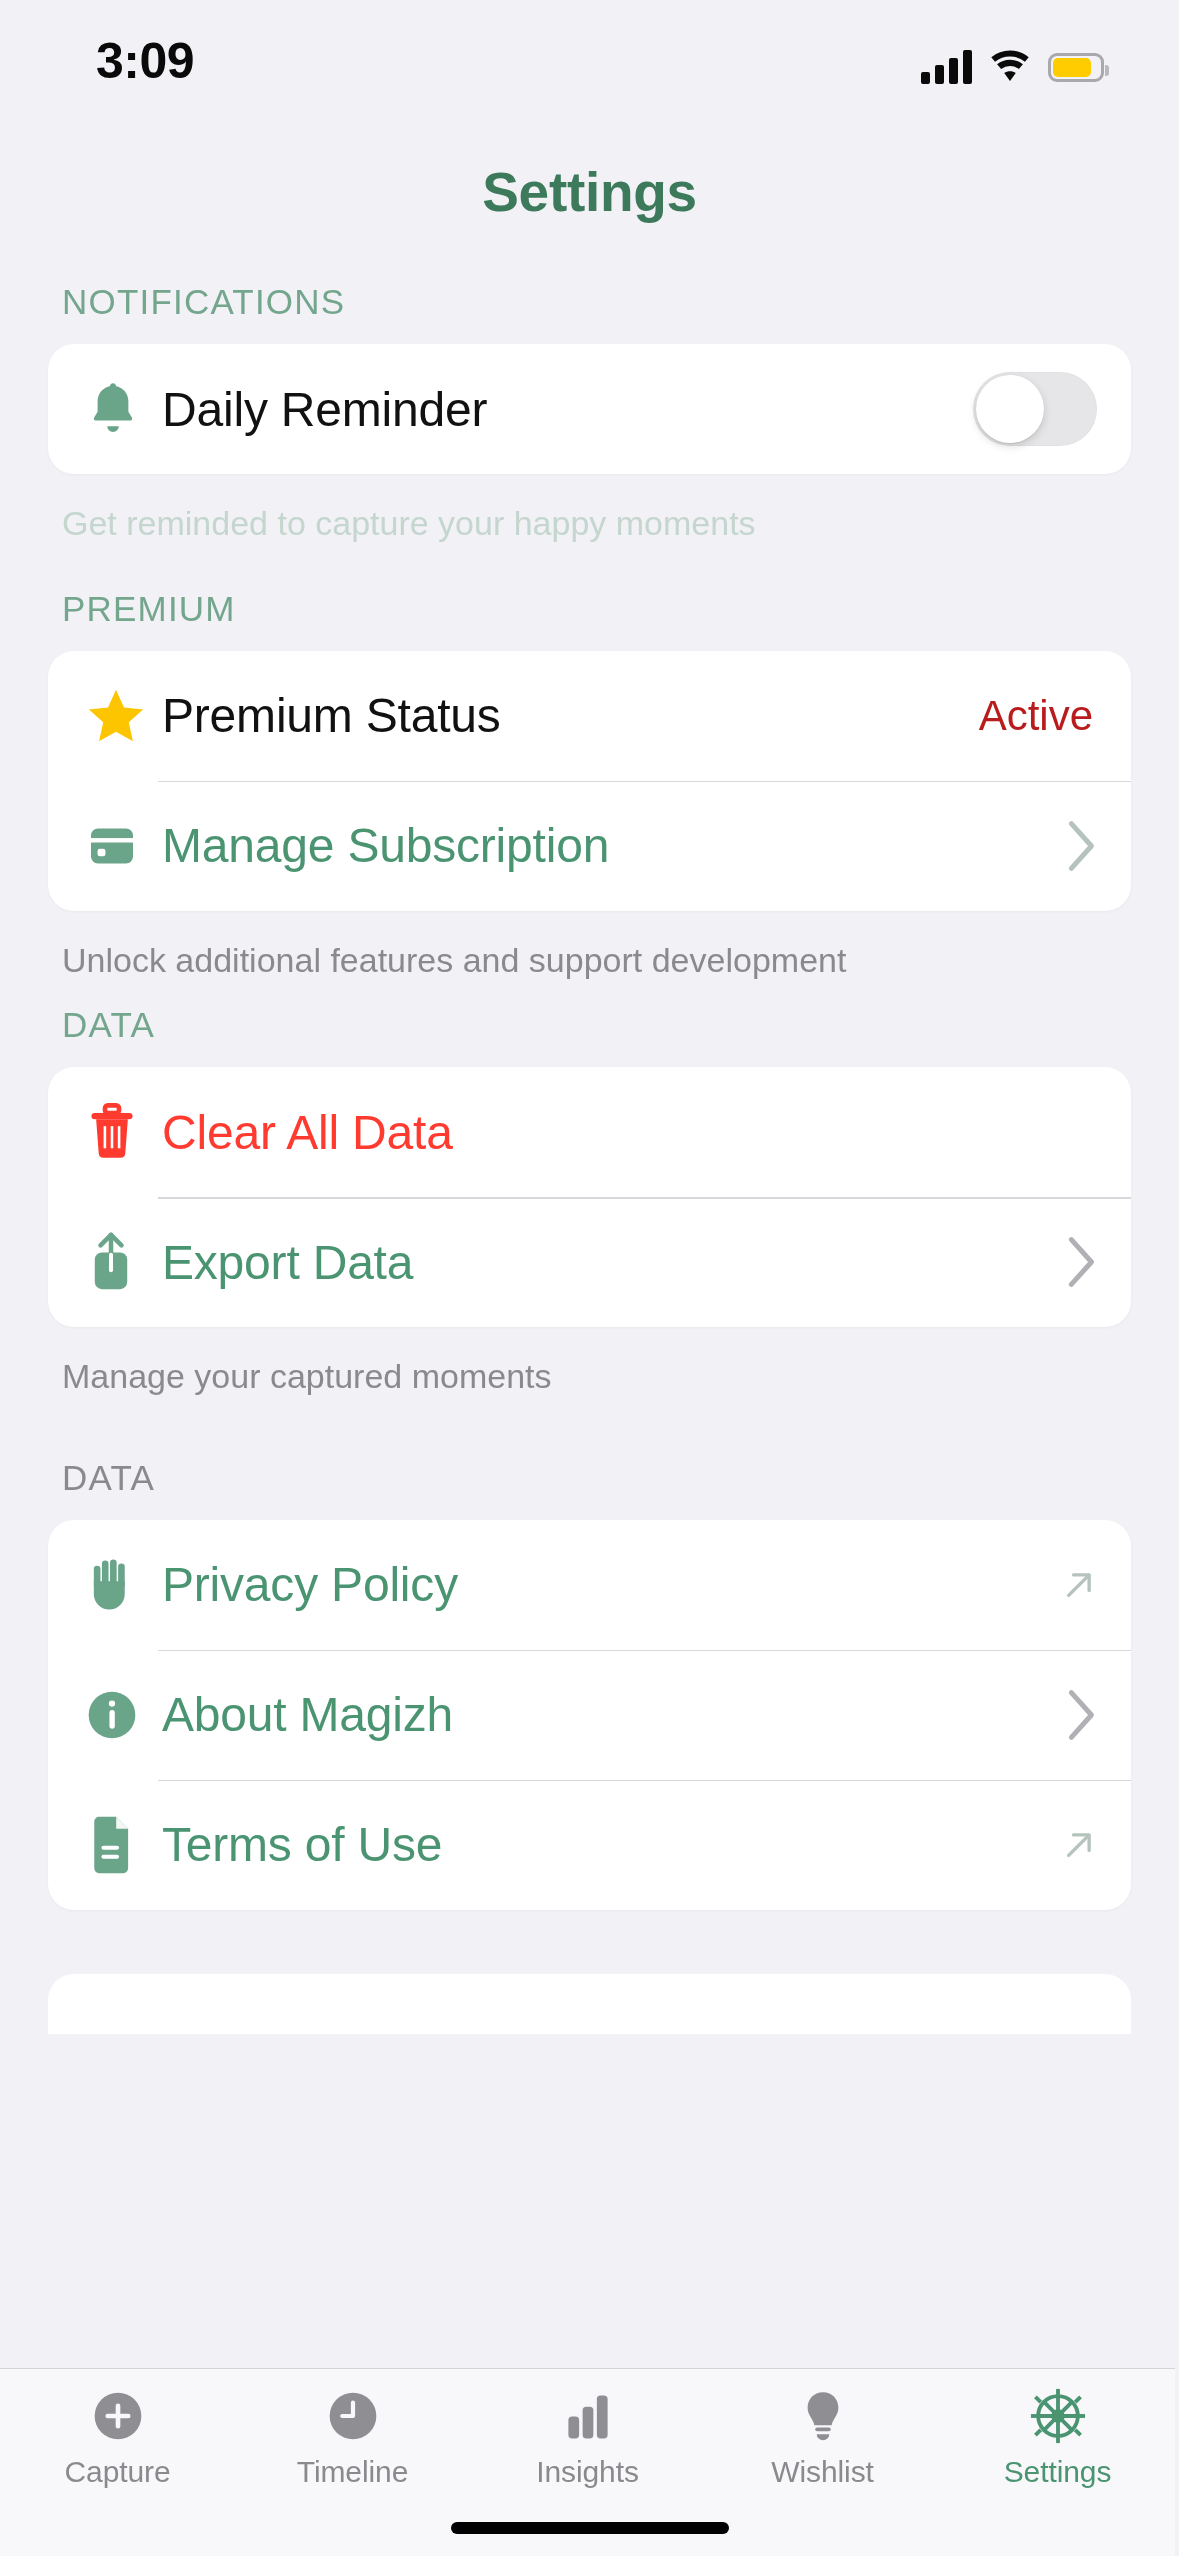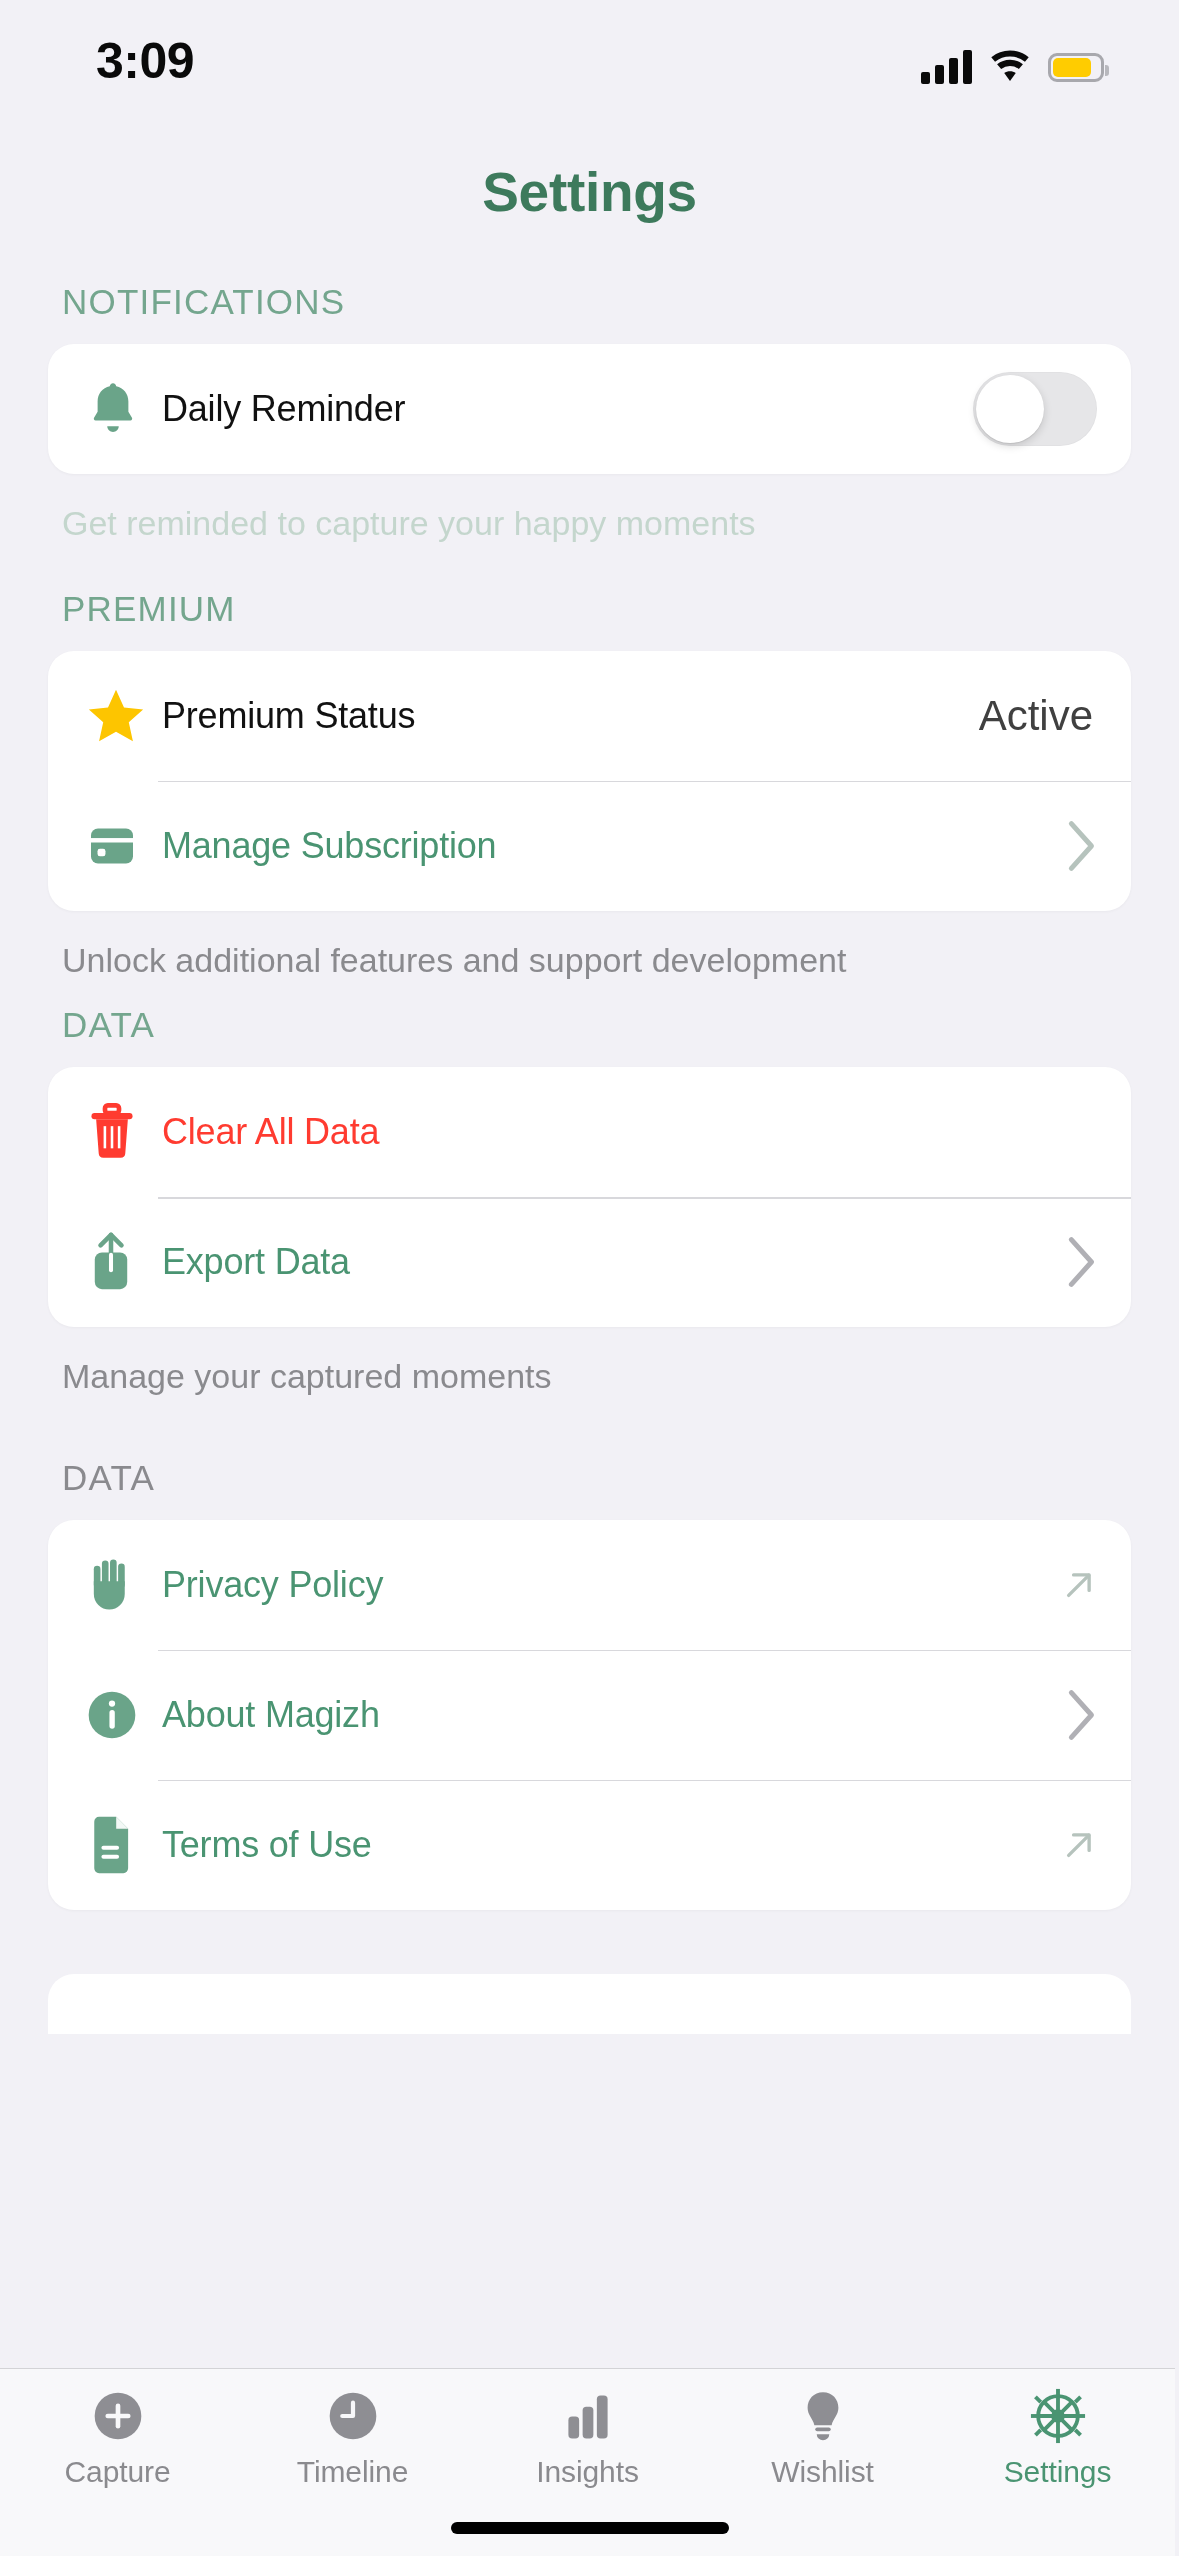--- a/index.html
+++ b/index.html
@@ -121,31 +121,31 @@
 
   .row-icon {
     width: 74px;
     flex: 0 0 74px;
     display: flex;
     align-items: center;
     justify-content: flex-start;
   }
   .row-label {
     flex: 1;
-    font-size: 36px;
+    font-size: 48px;
     color: #111;
     letter-spacing: -0.2px;
     padding-left: 4px;
   }
   .row-label.green { color: #4a9472; }
   .row-label.red { color: #ff3b30; }
 
   .row-value {
     font-size: 42px;
-    color: #404040;
+    color: #b91c1c;
     padding-right: 4px;
   }
 
   .chevron {
     width: 30px; height: 52px;
     flex: 0 0 30px;
     margin-left: 14px;
   }
   .ext-arrow { width: 36px; height: 40px; flex: 0 0 36px; margin-left: 14px; }
 

